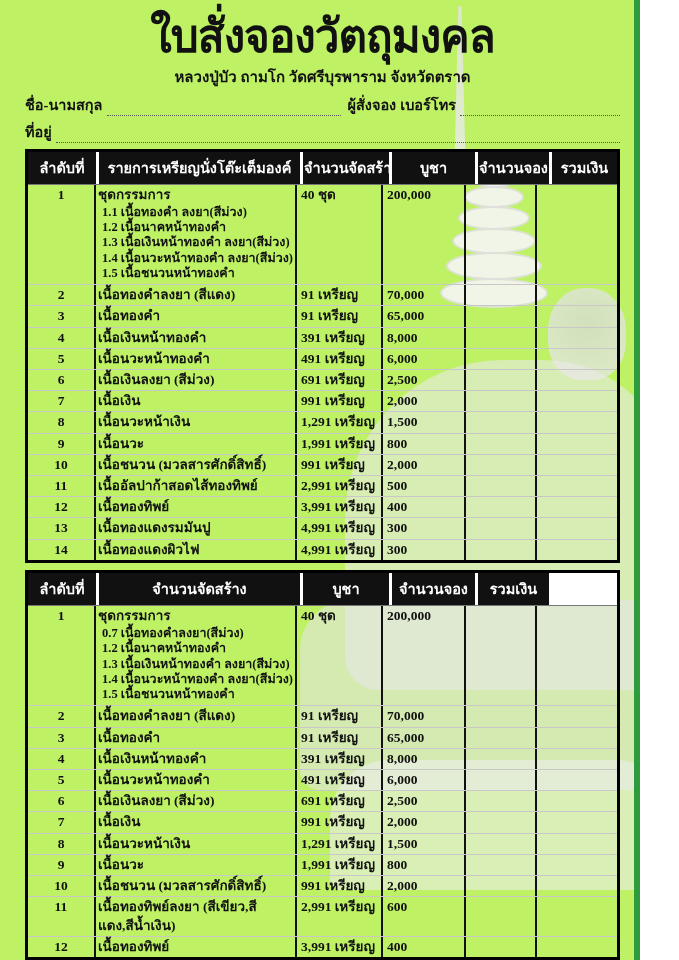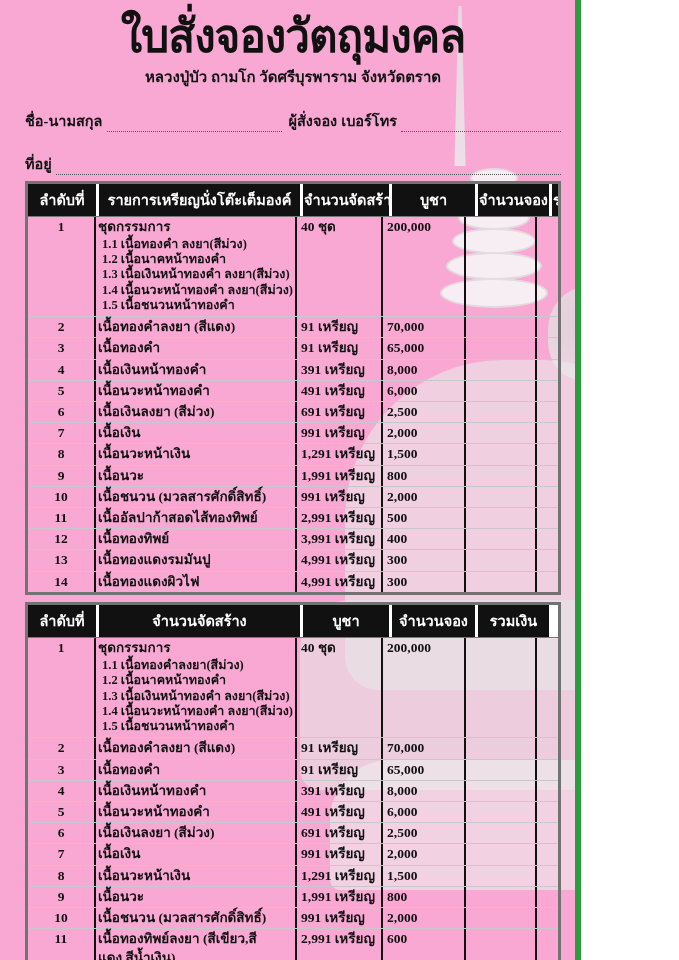--- a/index.html
+++ b/index.html
@@ -1,19 +1,19 @@
 <!DOCTYPE html>
 <html><head>
 <meta charset="utf-8">
 <style>
   html,body{margin:0;padding:0;background:#ffffff;}
   .page{
     position:relative;
-    width:581px;height:960px;
-    background:#f9a8d4;
+    width:640px;height:960px;
+    background:#bef264;
     font-family:"Liberation Serif","DejaVu Serif",serif;
     color:#111;
     overflow:hidden;
   }
   
   .green-edge{
     position:absolute;right:0;top:0;width:6px;height:960px;
     background:#2e9b3c;z-index:5;
   }
   
@@ -41,25 +41,25 @@
     left:330px;top:760px;width:345px;height:130px;border-radius:60px 60px 10px 10px;
     background:#ededed;opacity:.6;
   }
   
   .content{position:relative;z-index:1;padding:12px 20px 0 25px;}
   .title{
     text-align:center;font-size:44px;font-weight:bold;line-height:1.15;
     letter-spacing:-1px;transform:scaleY(1.05);
   }
   .subtitle{text-align:center;font-size:15px;font-weight:bold;margin-top:2px;}
-  .formline{display:flex;align-items:flex-end;font-size:14.5px;font-weight:bold;margin-top:20px;text-align:center;}
+  .formline{display:flex;align-items:flex-end;font-size:14.5px;font-weight:bold;margin-top:4px;text-align:center;}
   .formline .lbl{white-space:nowrap;padding-right:4px;}
   .dots{flex:1 1 auto;border-bottom:1.5px dotted #555;height:14px;min-width:30px;}
   
-  .otable{border:3px solid #737373;margin-top:6px;background:transparent;font-family:Liberation Serif, serif;}
+  .otable{border:3px solid #000000;margin-top:6px;background:transparent;font-family:Liberation Serif, serif;}
   .thead{display:grid;grid-template-columns:68px 201px 86px 83px 71px 1fr;gap:3px;background:#fff;}
   .th{
     background:#111;color:#fff;font-weight:bold;font-size:14.5px;
     text-align:center;padding:4px 1px 5px;white-space:nowrap;overflow:hidden;
   }
   .tbody{border-top:1px solid #777;}
   .trow{display:grid;grid-template-columns:68px 201px 86px 83px 71px 1fr;min-height:19.5px;}
   .trow + .trow{border-top:1px solid #c8c8c8;}
   .c{border-right:2px solid #111;padding:1px 4px;font-size:13.5px;font-weight:bold;line-height:1.35;}
   .c:last-child{border-right:none;}
@@ -275,21 +275,21 @@
           <div class="th">บูชา</div>
           <div class="th">จำนวนจอง</div>
           <div class="th">รวมเงิน</div>
         </div>
       <div class="tbody">
           <div class="trow">
             <div class="c c-no">1</div>
             <div class="c c-item">
               <div>ชุดกรรมการ</div>
               <div class="sublist">
-                <div>1.1  เนื้อทองคำลงยา(สีม่วง)</div>
+                <div>0.7  เนื้อทองคำลงยา(สีม่วง)</div>
                 <div>1.2  เนื้อนาคหน้าทองคำ</div>
                 <div>1.3  เนื้อเงินหน้าทองคำ ลงยา(สีม่วง)</div>
                 <div>1.4  เนื้อนวะหน้าทองคำ ลงยา(สีม่วง)</div>
                 <div>1.5  เนื้อชนวนหน้าทองคำ</div>
               </div>
             </div>
             <div class="c c-qty">40 ชุด</div>
             <div class="c c-price">200,000</div>
             <div class="c "></div>
             <div class="c "></div>

